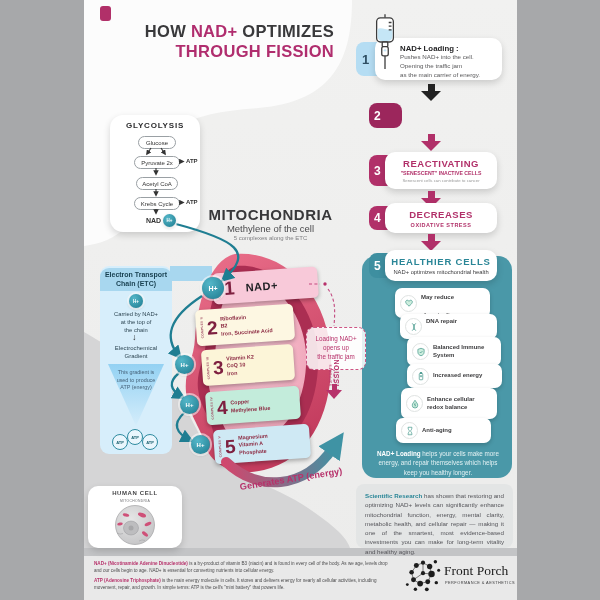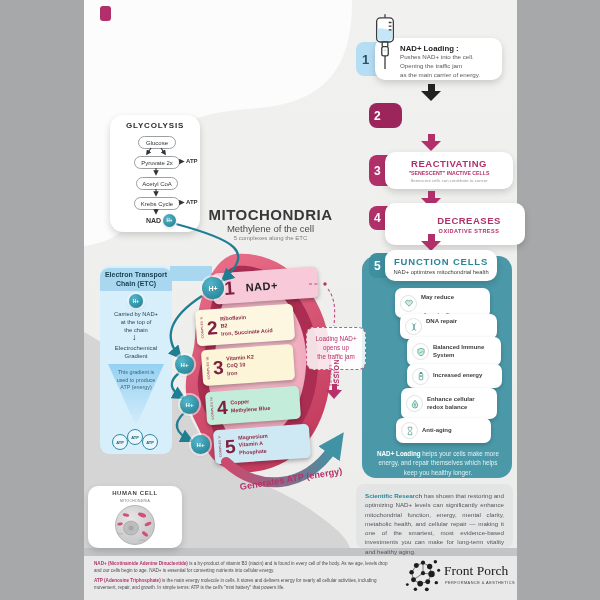--- a/index.html
+++ b/index.html
@@ -49,20 +49,22 @@
 
   <svg class="abs" style="left:84px;top:0;z-index:0;" width="433" height="600" viewBox="0 0 433 600">
     <path d="M0 0 L268 0 C268 58 250 102 174 108 C102 113 74 128 65 178 C57 224 32 242 0 246 Z" fill="#fcfcfc"></path>
     <path d="M0 332 C56 366 86 372 112 428 C136 478 184 480 224 508 C256 530 266 540 268 556 L0 556 Z" fill="#d5d5d6"></path>
   </svg>
   <div class="abs" style="left:84px;top:548px;width:433px;height:8px;background:#c3c4c6;z-index:1;"></div>
   <div class="abs" style="left:84px;top:556px;width:433px;height:44px;background:#e9e9e9;z-index:1;"></div>
 
   <div class="abs" style="left:100px;top:6px;width:11px;height:15px;border-radius:3px;background:#b13069;z-index:2;"></div>
   <div class="abs" style="left:124px;top:21px;width:210px;text-align:right;font-size:16.5px;font-weight:700;line-height:1.24;color:#39393b;letter-spacing:.3px;z-index:2;">
+    <div><span>HOW </span><span style="color:#b02d6e;">NAD+</span><span> OPTIMIZES</span></div>
+    <div style="color:#b02d6e;">THROUGH FISSION</div>
   </div>
 
   <div class="tab" style="left:356px;top:42px;width:30px;height:34px;background:#b5ddf3;color:#2f4f63;font-size:13px;padding-left:6px;z-index:2;">
       <span>1</span>
     </div>
   <div class="abs card" style="left:375px;top:38px;width:127px;height:42px;z-index:3;">
     <div class="abs" style="left:25px;top:6px;font-size:7.8px;font-weight:700;color:#242426;">NAD+ Loading :</div>
     <div class="abs pre" style="left:25px;top:15px;width:100px;font-size:6.2px;color:#58585a;line-height:1.45;">Pushes NAD+ into the cell.
 Opening the traffic jam
 as the main carrier of energy.</div>
@@ -88,49 +90,49 @@
       <span>2</span>
     </div>
   <div class="abs arr" style="left:421px;top:134px;z-index:3;">
     <span class="stem" style="background:#b13069;"></span>
       <span class="head" style="border-top-color:#b13069;"></span>
   </div>
 
   <div class="tab" style="left:369px;top:155px;width:28px;height:31px;background:#b13069;color:#fff;font-size:12px;padding-left:5px;z-index:2;">
       <span>3</span>
     </div>
-  <div class="abs card ctr" style="left:385px;top:152px;width:128px;height:37px;z-index:3;justify-content:center;">
+  <div class="abs card ctr" style="left:385px;top:152px;width:112px;height:37px;z-index:3;justify-content:center;">
     <div style="font-size:9.5px;font-weight:700;color:#b13069;letter-spacing:.5px;">REACTIVATING</div>
     <div style="font-size:5.2px;font-weight:700;color:#b13069;margin-top:1px;">"SENESCENT" INACTIVE CELLS</div>
     <div style="font-size:4.3px;color:#999;margin-top:2px;">Senescent cells can contribute to cancer</div>
   </div>
   <div class="abs arr" style="left:421px;top:191px;z-index:3;">
     <span class="stem" style="background:#b13069;"></span>
       <span class="head" style="border-top-color:#b13069;"></span>
   </div>
 
   <div class="tab" style="left:369px;top:206px;width:28px;height:24px;background:#b13069;color:#fff;font-size:12px;padding-left:5px;z-index:2;">
       <span>4</span>
     </div>
-  <div class="abs card ctr" style="left:385px;top:203px;width:112px;height:42px;z-index:3;padding-left:28px;">
+  <div class="abs card ctr" style="left:385px;top:203px;width:112px;height:30px;z-index:3;">
     <div style="font-size:9.5px;font-weight:700;color:#b13069;letter-spacing:.5px;">DECREASES</div>
     <div style="font-size:5.5px;font-weight:700;color:#b13069;margin-top:2px;letter-spacing:.5px;">OXIDATIVE STRESS</div>
   </div>
   <div class="abs arr" style="left:421px;top:234px;z-index:3;">
     <span class="stem" style="background:#b13069;"></span>
       <span class="head" style="border-top-color:#b13069;"></span>
   </div>
 
   <div class="abs" style="left:362px;top:256px;width:150px;height:222px;background:#4a98a8;border-radius:14px;z-index:2;"></div>
 
   <div class="tab" style="left:369px;top:253px;width:28px;height:25px;background:#3e8fa0;color:#fff;font-size:12px;padding-left:5px;z-index:2;">
       <span>5</span>
     </div>
   <div class="abs card ctr" style="left:385px;top:250px;width:112px;height:31px;z-index:3;">
-    <div style="font-size:9.5px;font-weight:700;color:#2a8697;letter-spacing:.8px;">FUNCTION CELLS</div>
+    <div style="font-size:9.5px;font-weight:700;color:#2a8697;letter-spacing:.8px;">HEALTHIER CELLS</div>
     <div style="font-size:5.8px;color:#3c3c3e;margin-top:2px;">NAD+ optimizes mitochondrial health</div>
   </div>
 
   <div class="ben" style="left:395px;top:288px;width:85px;height:26px;">
     <span class="ic">
         <svg width="10" height="10" viewBox="0 0 16 16">
           <path d="M8 13 C2.5 9 1.5 5.5 3.8 4 C5.6 2.9 7.3 4 8 5.2 C8.7 4 10.4 2.9 12.2 4 C14.5 5.5 13.5 9 8 13 Z" fill="#cdeede" stroke="#3f9488" stroke-width="1.1"></path>
         </svg>
       </span>
     <span><span class="lb pre">May reduce

